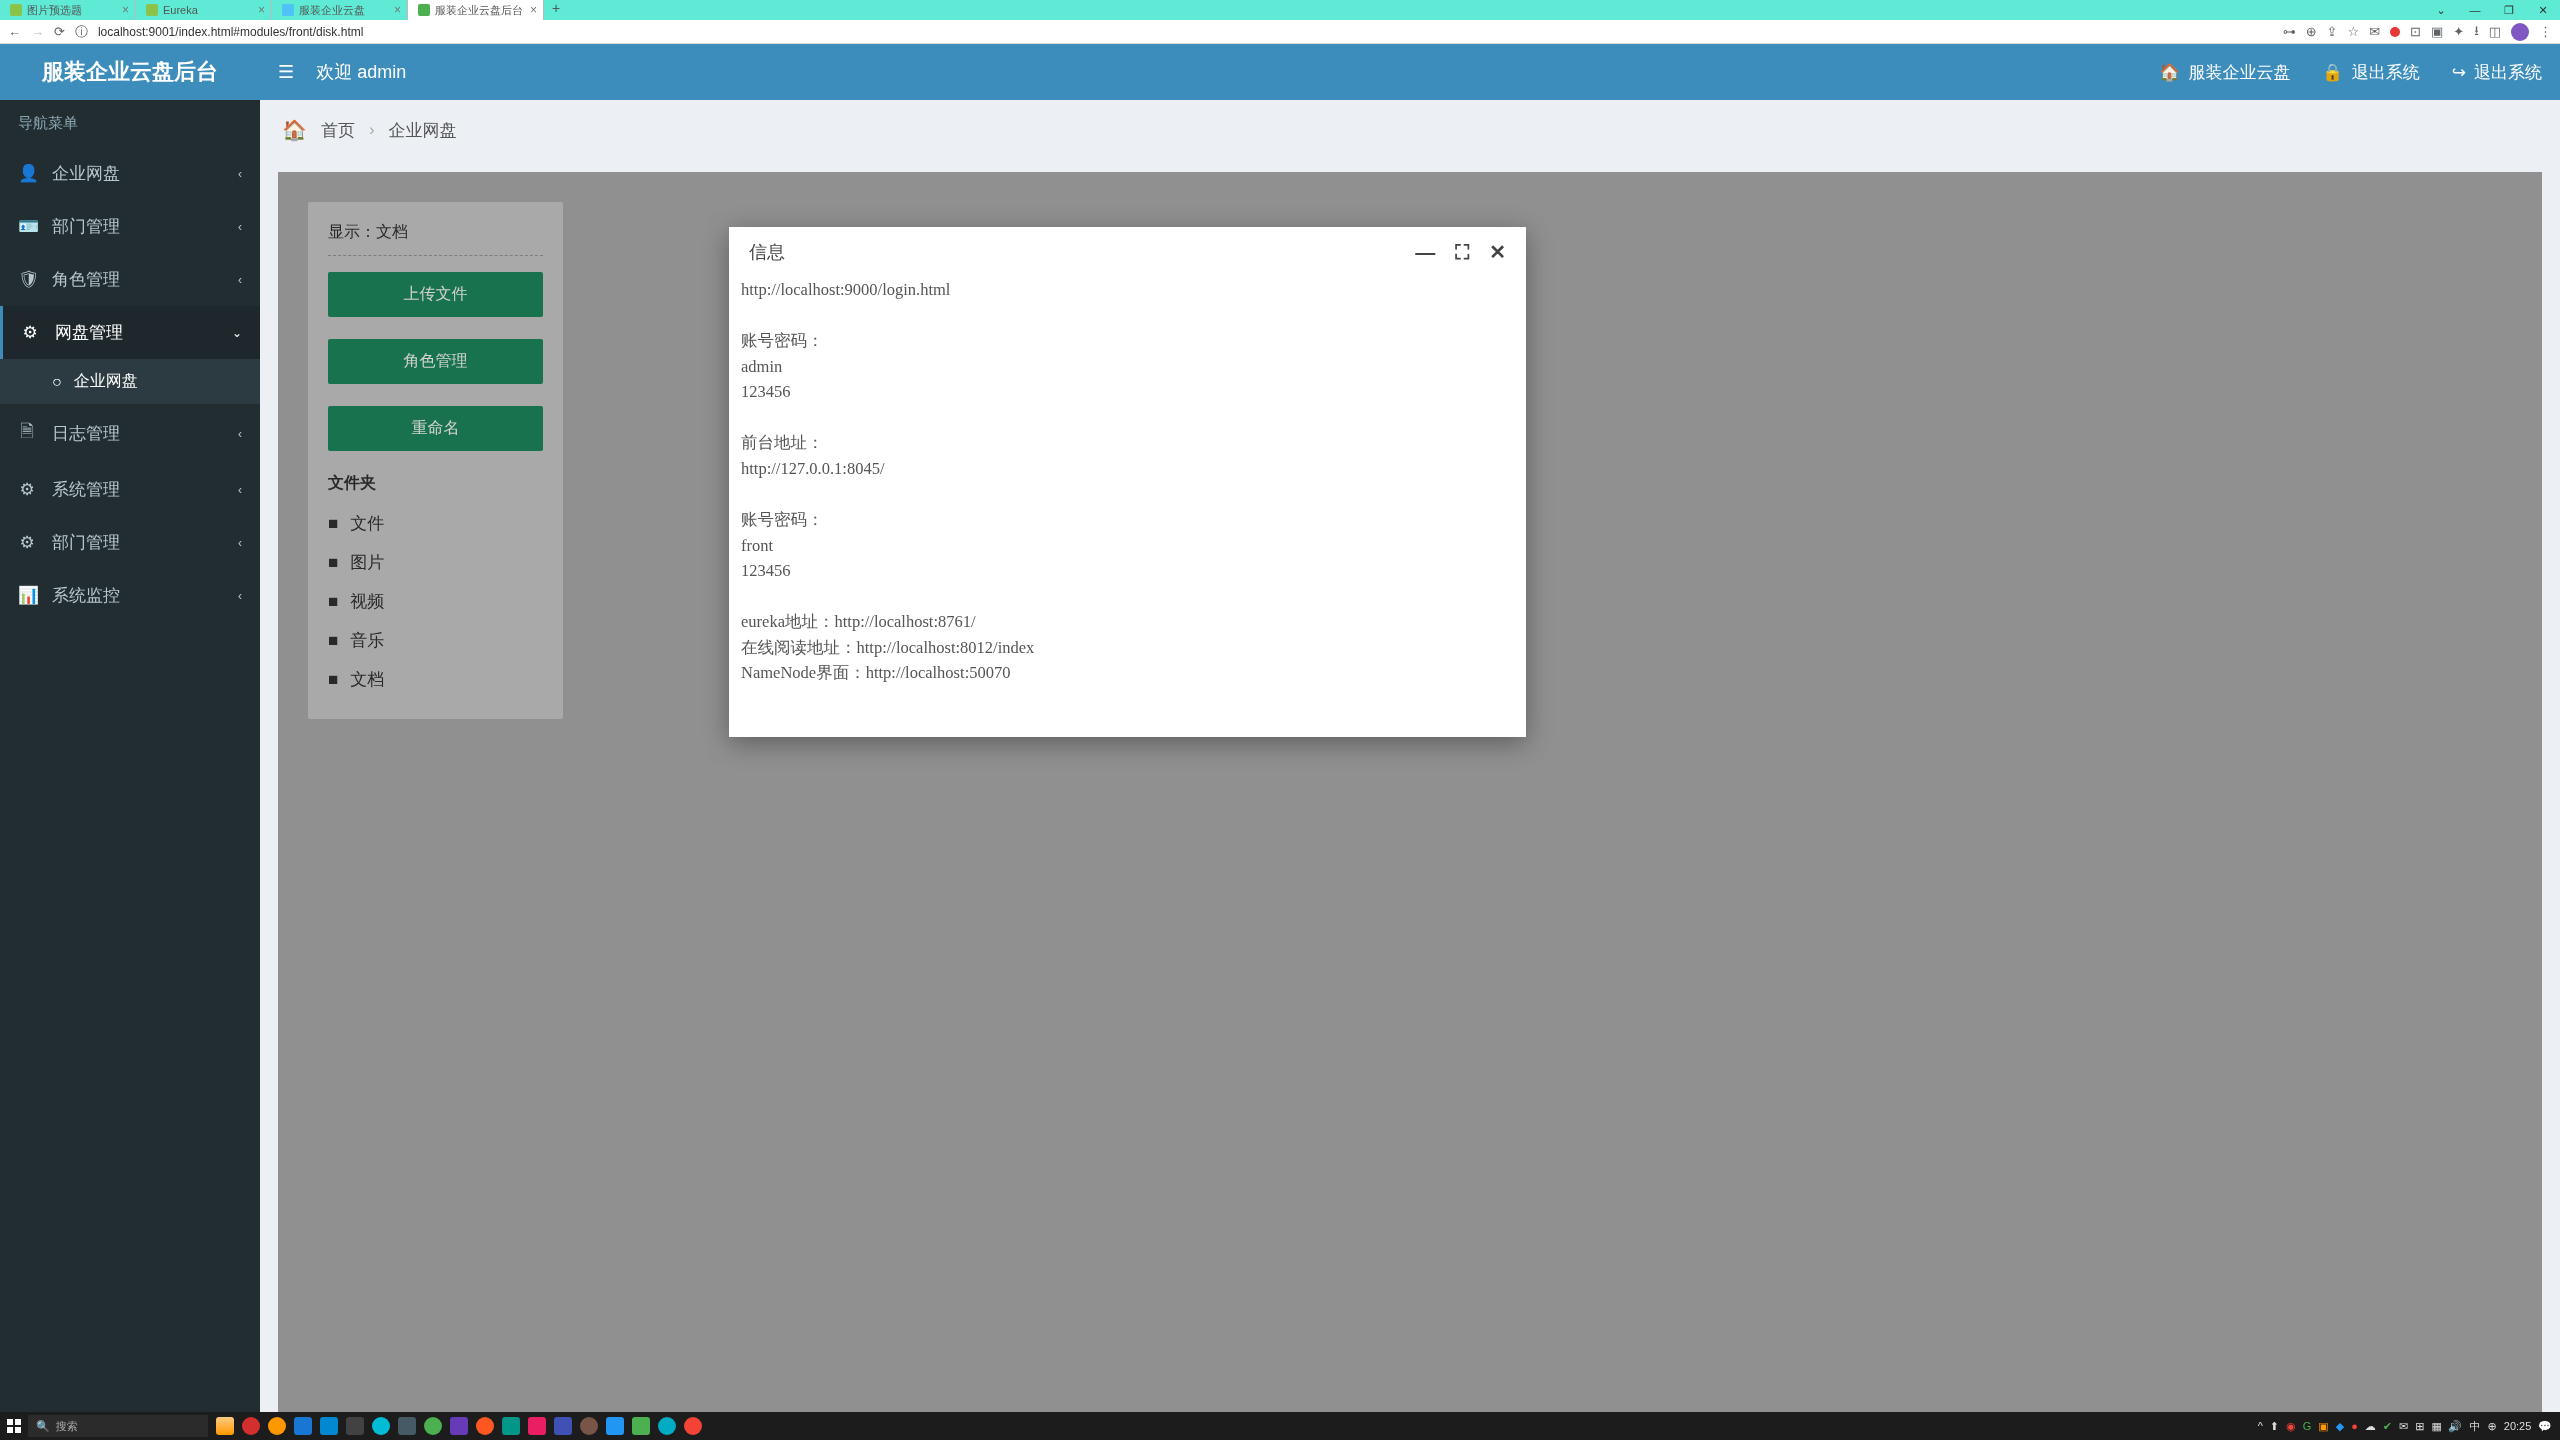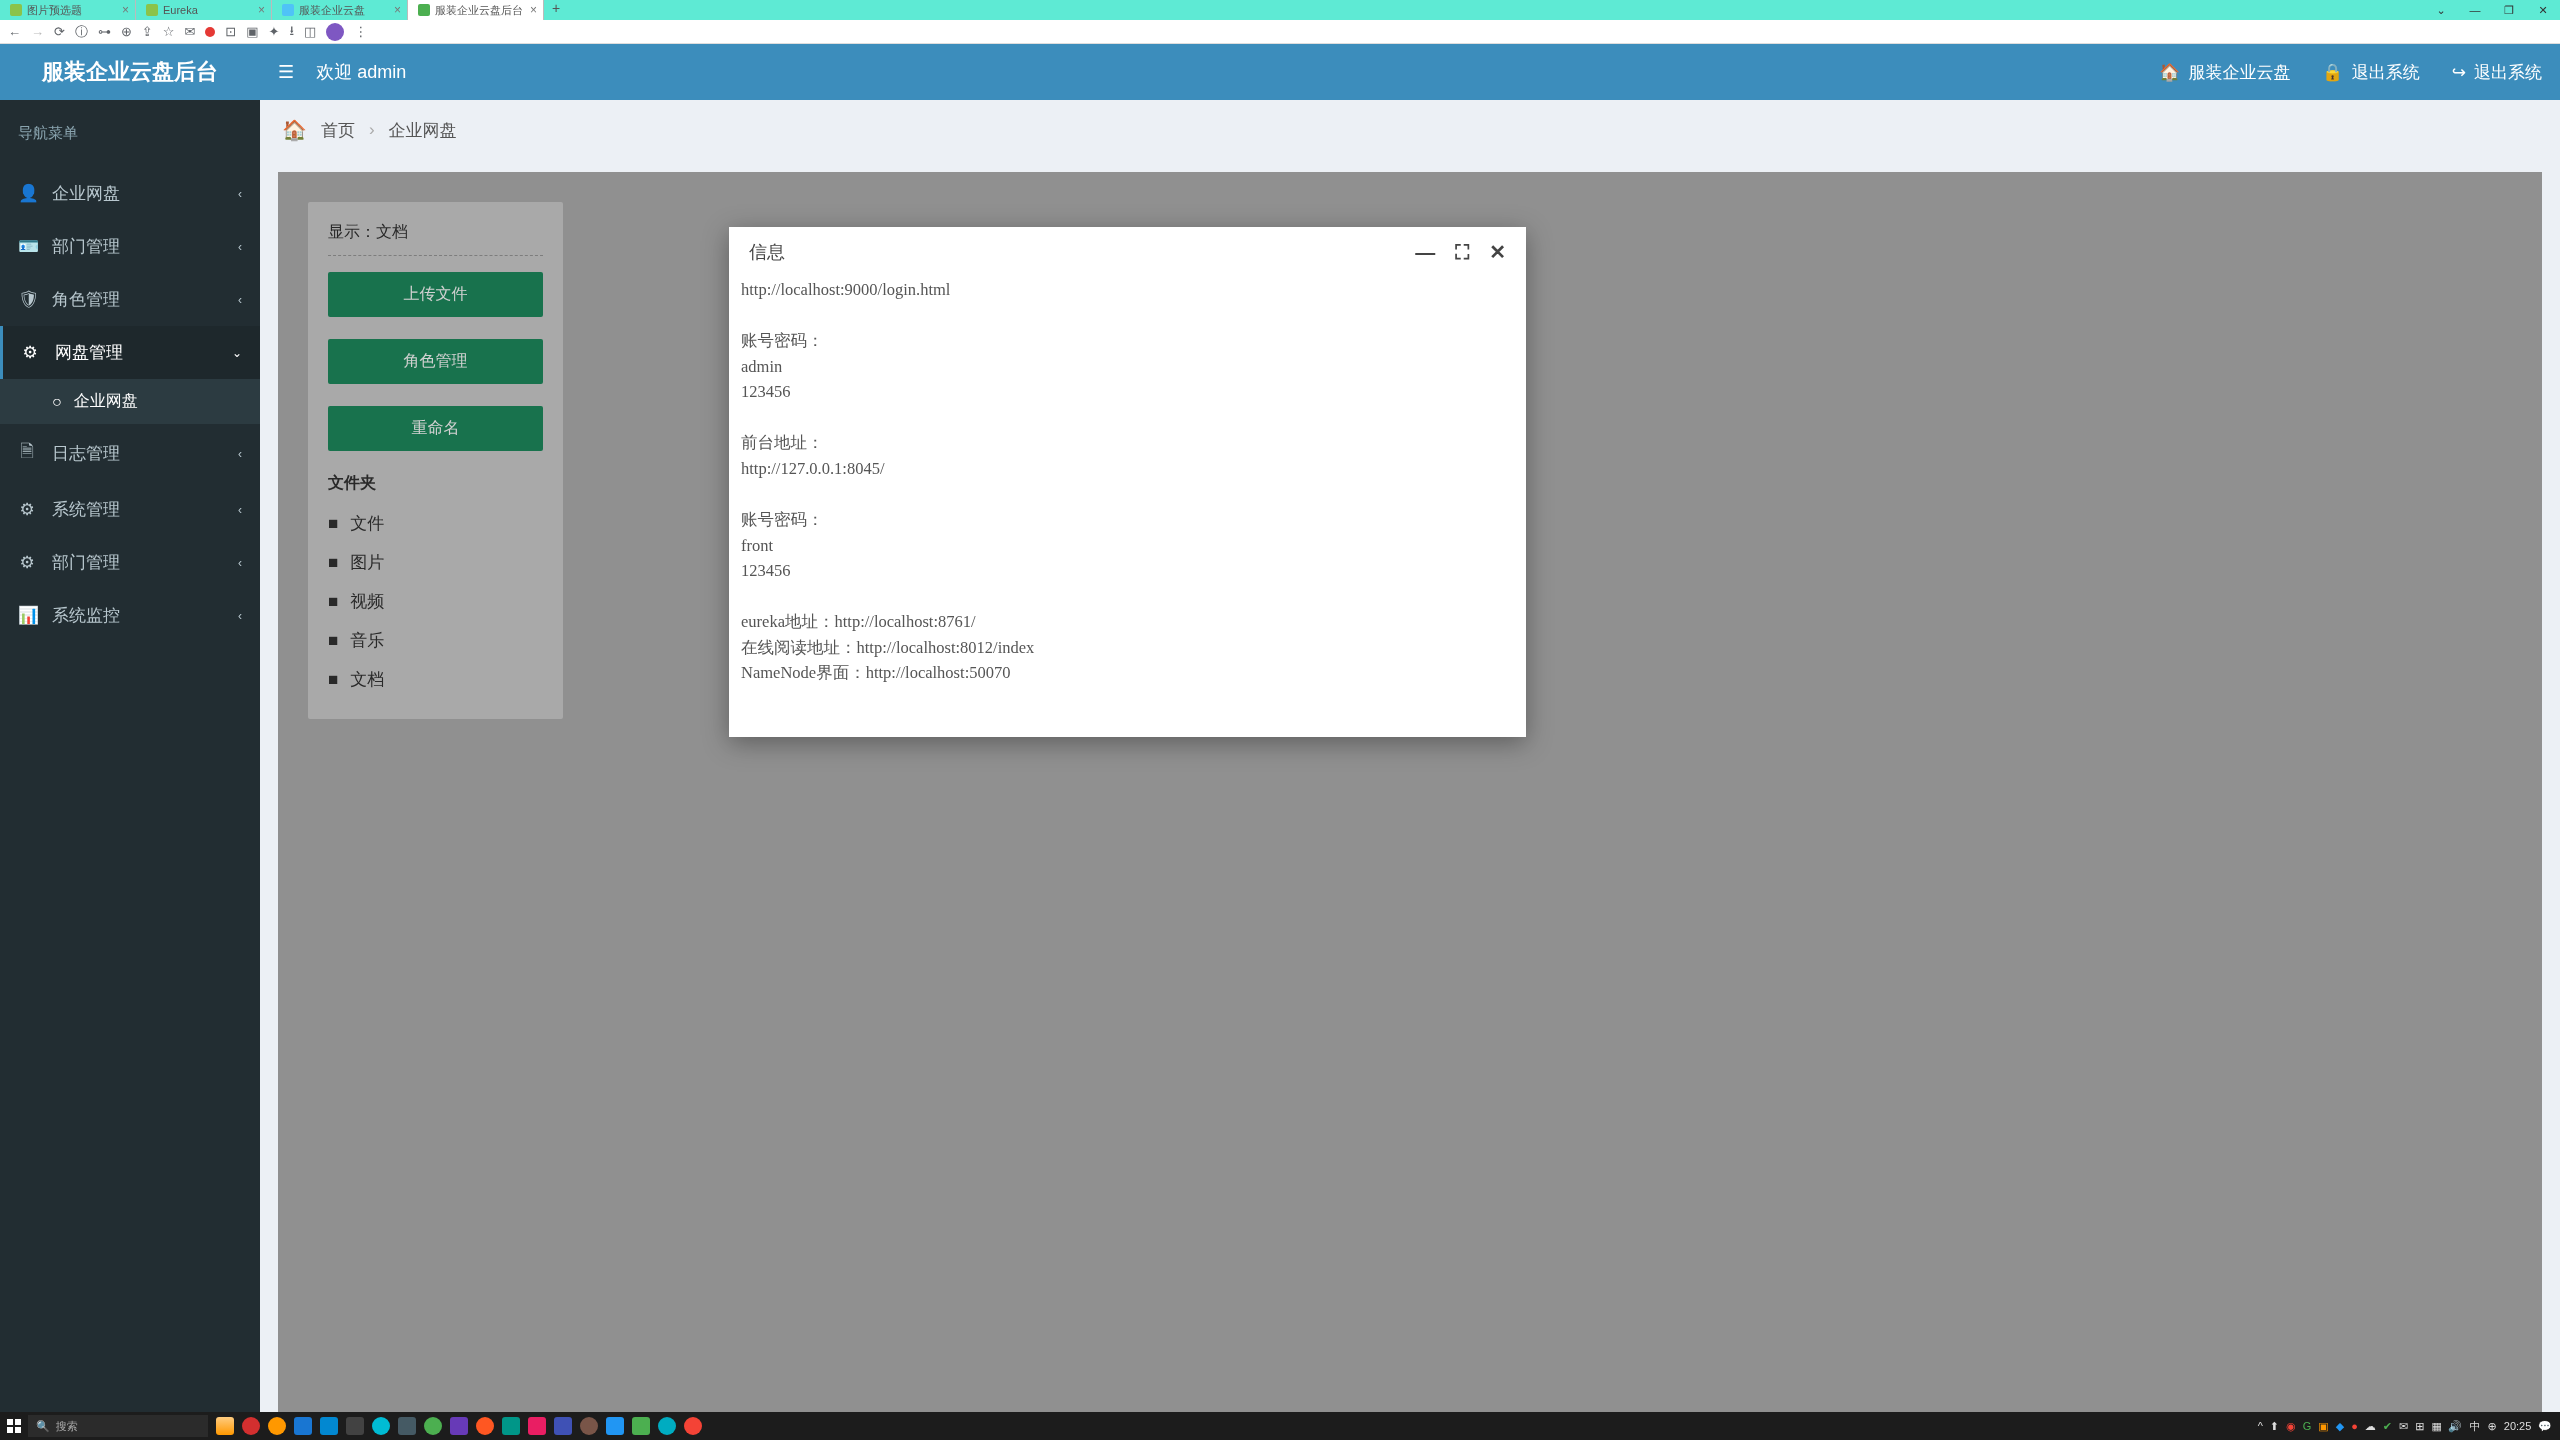--- a/index.html
+++ b/index.html
@@ -27,21 +27,21 @@
 .logo-bar { background: #3c8dbc; color: #fff; height: 56px; width: 260px; display: flex; align-items: center; justify-content: center; font-size: 22px; font-weight: bold; }
 .top-header { background: #3c8dbc; color: #fff; height: 56px; display: flex; align-items: center; padding: 0 18px; flex: 1; }
 .header-row { display: flex; }
 .menu-toggle { font-size: 18px; margin-right: 22px; cursor: pointer; }
 .welcome { font-size: 18px; }
 .header-spacer { flex: 1; }
 .header-link { display: flex; align-items: center; gap: 8px; font-size: 17px; margin-left: 32px; cursor: pointer; }
 
 
 .sidebar { width: 260px; background: #222d32; color: #b8c7ce; display: flex; flex-direction: column; }
-.side-head { padding: 24px 18px; color: #8aa4af; font-size: 15px; }
+.side-head { padding: 14px 18px; color: #8aa4af; font-size: 15px; }
 .side-item { padding: 15px 18px; display: flex; align-items: center; gap: 16px; font-size: 17px; cursor: pointer; position: relative; }
 .side-item.active { background: #1e282c; color: #fff; border-left: 3px solid #3c8dbc; }
 .side-item .chev { position: absolute; right: 18px; font-size: 12px; }
 .side-sub { background: #2c3b41; padding: 12px 18px 12px 52px; font-size: 16px; color: #fff; cursor: pointer; display: flex; align-items: center; gap: 12px; }
 .icon { width: 18px; display: inline-block; text-align: center; }
 
 
 .content-wrap { flex: 1; display: flex; flex-direction: column; background: #ecf0f5; position: relative; }
 .breadcrumb { background: #ecf0f5; padding: 18px 22px; display: flex; align-items: center; gap: 14px; font-size: 17px; color: #555; }
 .breadcrumb .home { color: #444; font-size: 20px; }
@@ -113,20 +113,21 @@
     <div class="win-ctl">❐</div>
     <div class="win-ctl">✕</div>
   </div>
 </div>
 
 <div class="addr-bar">
   <span class="addr-icon">←</span>
   <span class="addr-icon" style="color:#bbb;">→</span>
   <span class="addr-icon">⟳</span>
   <span class="addr-icon">ⓘ</span>
+  <span class="addr-url">localhost:9001/index.html#modules/front/disk.html</span>
   <div class="addr-right">
     <span>⊶</span>
     <span>⊕</span>
     <span>⇪</span>
     <span>☆</span>
     <span>✉</span>
     <span class="addr-dot"></span>
     <span>⊡</span>
     <span>▣</span>
     <span>✦</span>

